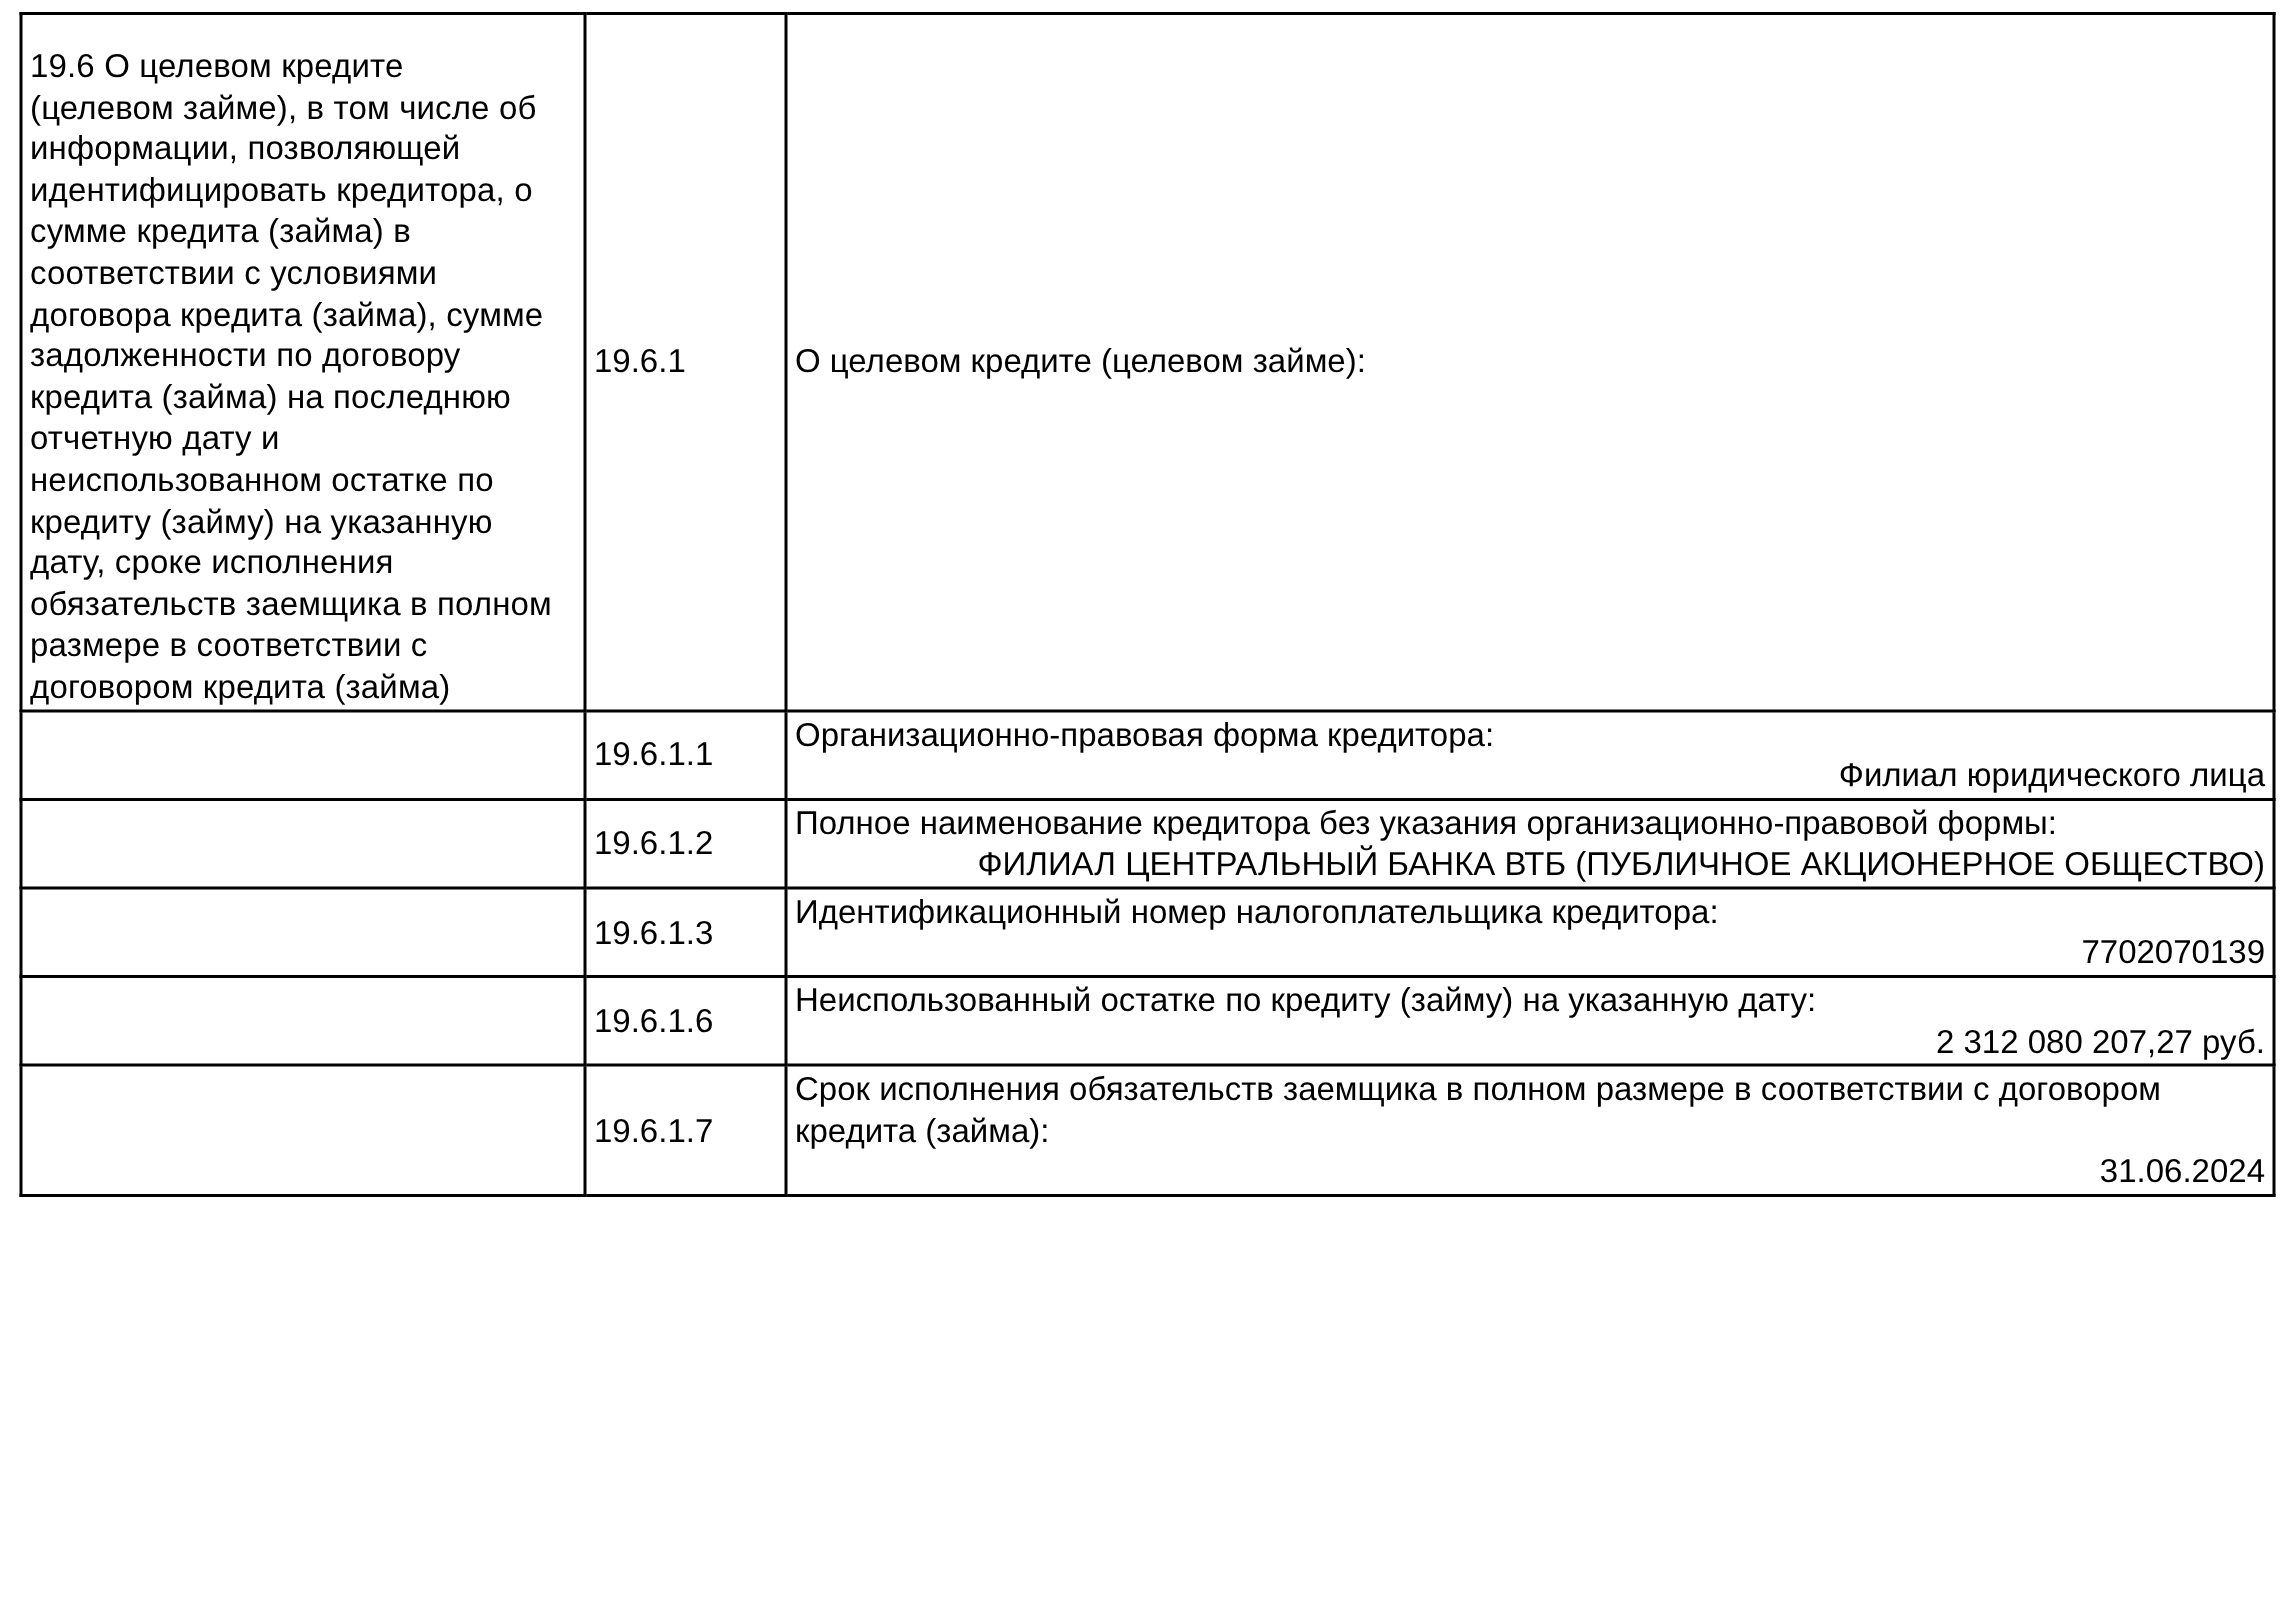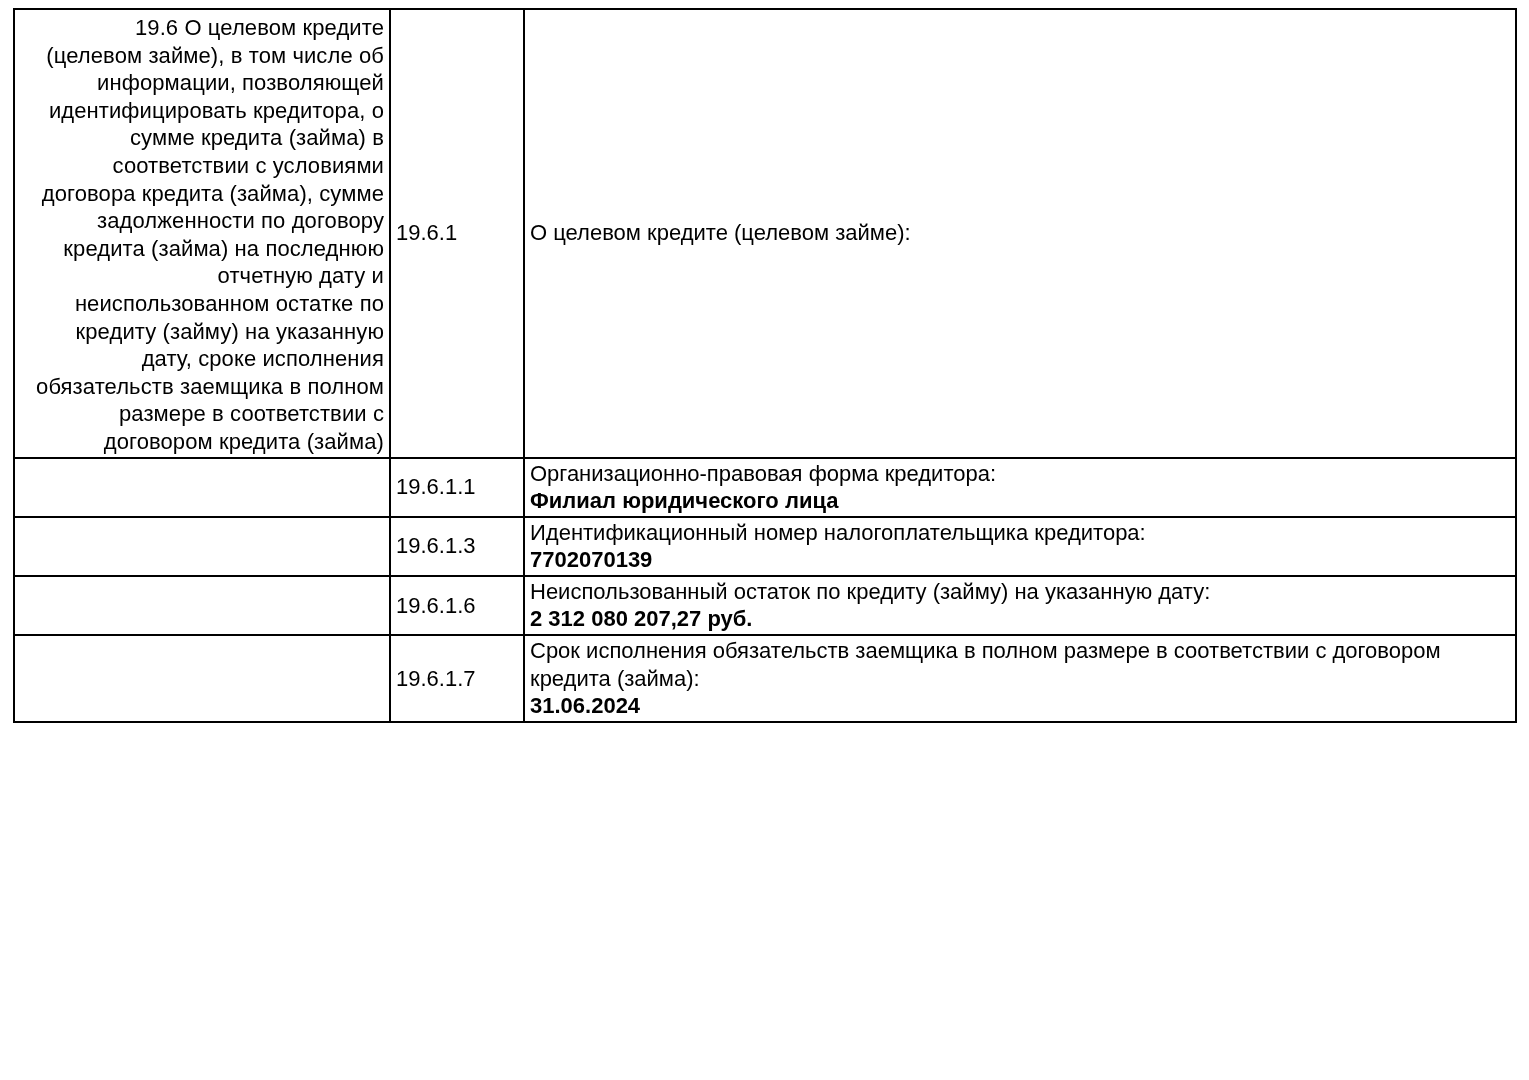--- a/index.html
+++ b/index.html
@@ -38,28 +38,27 @@
     line-height: 27.6px;
     vertical-align: middle;
     overflow: hidden;
     word-wrap: break-word;
   }
   tr.r-main { height: 448px; }
   tr.r-std  { height: 44px; }
   tr.r-last { height: 86px; }
   .cell-desc {
     vertical-align: top;
-    padding-top: 4px;
+    padding-top: 20px;
     letter-spacing: 0.1px;
-    text-align: right;
   }
   .desc-text { white-space: pre-line; }
   .cell-num  { vertical-align: middle; margin-top: 21px; }
   .cell-val  { vertical-align: middle; }
-  .field-value { font-weight: bold; }
+  .field-value { font-weight: normal; text-align: right; }
 </style>
 </head>
 <body>
 
 <div class="page">
   <table class="decl-table">
     <colgroup>
         <col class="c1">
         <col class="c2">
         <col class="c3">
@@ -97,41 +96,51 @@
       <td class="cell-desc"></td>
       <td class="cell-num">
         <span>19.6.1.1</span>
       </td>
       <td class="cell-val">
         <div class="field-label">Организационно-правовая форма кредитора:</div>
         <div class="field-value">Филиал юридического лица</div>
       </td>
     </tr>
 
+    <tr class="r-std">
+      <td class="cell-desc"></td>
+      <td class="cell-num">
+        <span>19.6.1.2</span>
+      </td>
+      <td class="cell-val">
+        <div class="field-label">Полное наименование кредитора без указания организационно-правовой формы:</div>
+        <div class="field-value">ФИЛИАЛ ЦЕНТРАЛЬНЫЙ БАНКА ВТБ (ПУБЛИЧНОЕ АКЦИОНЕРНОЕ ОБЩЕСТВО)</div>
+      </td>
+    </tr>
 
     <tr class="r-std">
       <td class="cell-desc"></td>
       <td class="cell-num">
         <span>19.6.1.3</span>
       </td>
       <td class="cell-val">
         <div class="field-label">Идентификационный номер налогоплательщика кредитора:</div>
         <div class="field-value">7702070139</div>
       </td>
     </tr>
 
 
 
     <tr class="r-std">
       <td class="cell-desc"></td>
       <td class="cell-num">
         <span>19.6.1.6</span>
       </td>
       <td class="cell-val">
-        <div class="field-label">Неиспользованный остаток по кредиту (займу) на указанную дату:</div>
+        <div class="field-label">Неиспользованный остатке по кредиту (займу) на указанную дату:</div>
         <div class="field-value">2 312 080 207,27 руб.</div>
       </td>
     </tr>
 
     <tr class="r-last">
       <td class="cell-desc"></td>
       <td class="cell-num">
         <span>19.6.1.7</span>
       </td>
       <td class="cell-val">

